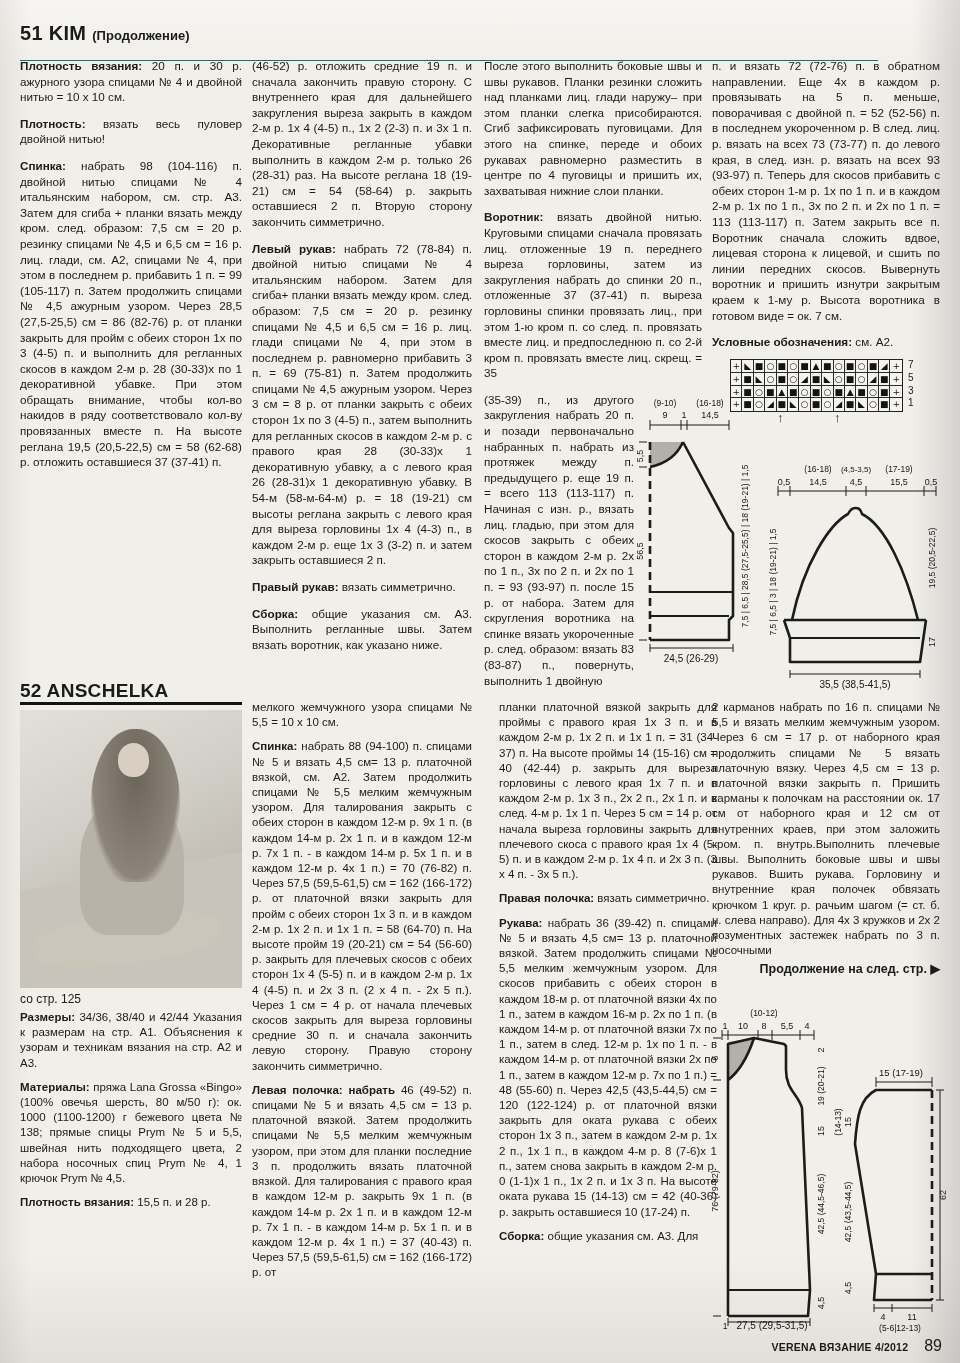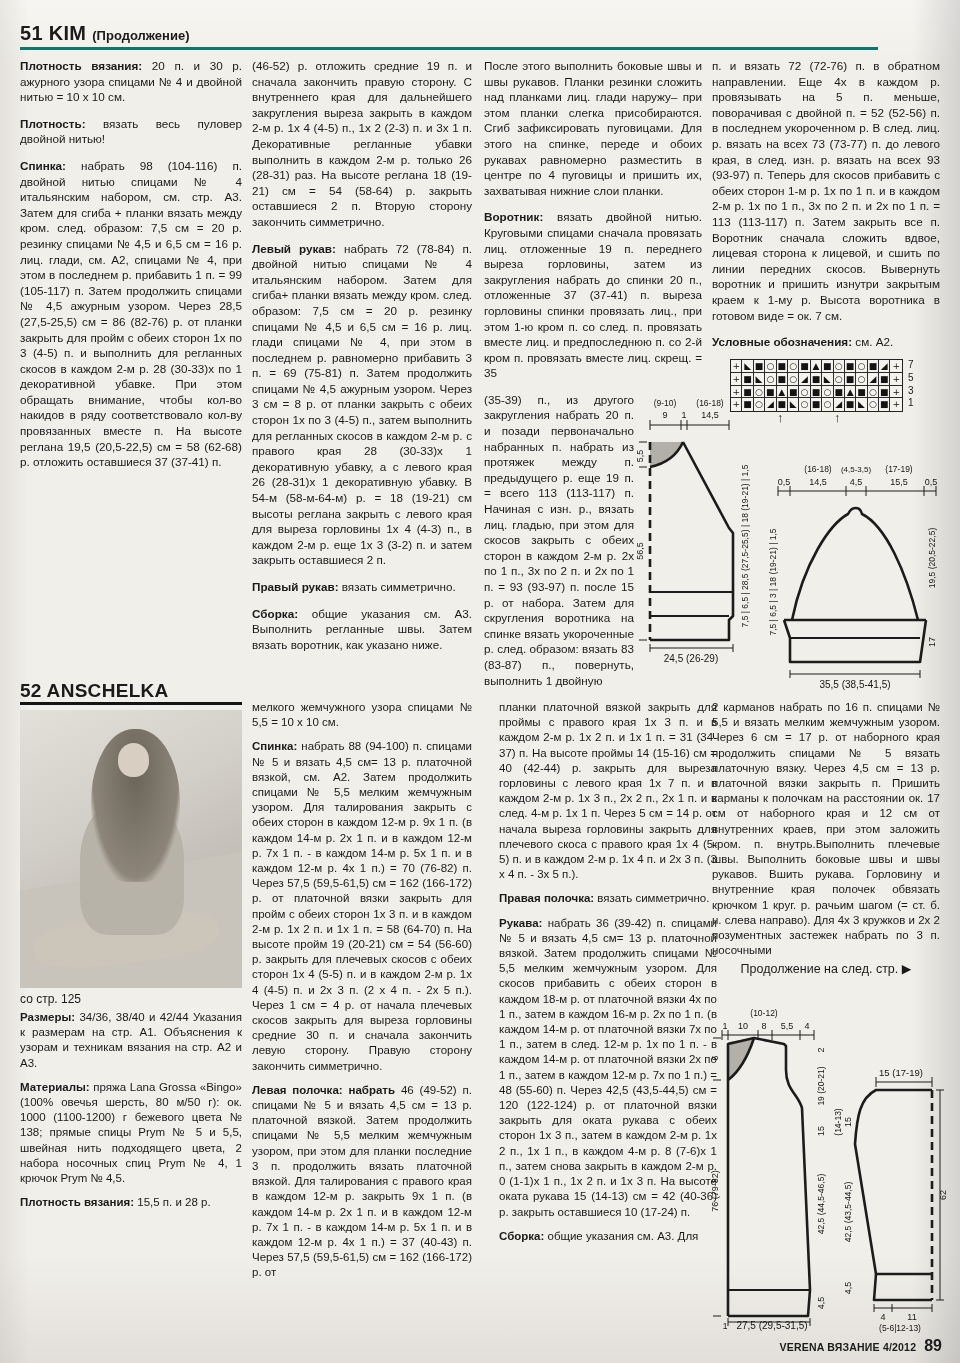--- a/index.html
+++ b/index.html
@@ -1,21 +1,21 @@
 <!DOCTYPE html>
 <html><head>
 <meta charset="utf-8">
 <style>
   *{margin:0;padding:0;box-sizing:border-box}
   html,body{width:960px;height:1363px}
   body{position:relative;background:#f1efe9;font-family:"Liberation Sans",sans-serif;color:#1b1b1b;overflow:hidden}
   .shade{position:absolute;inset:0;pointer-events:none;
     background:linear-gradient(90deg,rgba(110,105,95,.10),rgba(0,0,0,0) 3%,rgba(0,0,0,0) 95%,rgba(95,95,105,.20)),
                linear-gradient(180deg,rgba(255,255,255,.4),rgba(0,0,0,0) 5%,rgba(0,0,0,0) 92%,rgba(110,105,95,.12));}
-  .hdr{position:absolute;left:20px;top:22px;width:858px;border-bottom:3px solid #0f766e;padding-bottom:2px}
+  .hdr{position:absolute;left:20px;top:22px;width:858px;border-bottom:1px solid #0f766e;padding-bottom:15px}
   .hdr .big{font-size:20px;font-weight:bold;letter-spacing:.3px}
   .hdr .small{font-size:13px;font-weight:bold;margin-left:6px}
   .col{position:absolute;font-size:11.7px;line-height:15.6px;text-align:justify}
   .col p{margin-bottom:11px}
   .col p:last-child{margin-bottom:0}
   .s52c{font-size:11.5px;line-height:15.2px}
   .s52c p{margin-bottom:9px}
   .narrow{width:150px}
   .hdr52{position:absolute;left:20px;top:680px;width:222px;border-bottom:3px solid #141414;padding-bottom:0;font-size:19px;font-weight:bold;letter-spacing:.3px}
   
@@ -39,24 +39,24 @@
   .arrows{position:absolute;top:52px;left:0;width:172px;height:16px}
   .arrows span{position:absolute;font-size:13px;font-weight:bold;line-height:14px}
   .a1{left:47px}.a2{left:104px}
   
   svg{position:absolute;overflow:visible}
   svg text{font-family:"Liberation Sans",sans-serif;font-size:9px;fill:#161616}
   .outline{fill:none;stroke:#1c1c1c;stroke-width:2.6;stroke-linejoin:round}
   .thin{fill:none;stroke:#1c1c1c;stroke-width:1}
   .dash{fill:none;stroke:#1c1c1c;stroke-width:2.6;stroke-dasharray:8 5}
   .gray{fill:#b3b0aa;stroke:none}
-  .contline{margin-top:4px;font-weight:normal;font-size:12.5px;text-align:center}
+  .contline{margin-top:4px;font-weight:bold;font-size:12.5px;text-align:right}
   .footer{position:absolute;left:712px;top:1337px;width:230px;text-align:right;white-space:nowrap}
   .footer .brand{font-size:10.5px;font-weight:bold;letter-spacing:.2px}
-  .footer .pg{font-size:16px;font-weight:bold;margin-left:8px}
+  .footer .pg{font-size:16px;font-weight:normal;margin-left:16px}
 </style>
 </head>
 <body>
 
 <div class="shade"></div>
 
 <div class="hdr">
   <span class="big">51 KIM</span><span class="small">(Продолжение)</span>
 </div>
 

